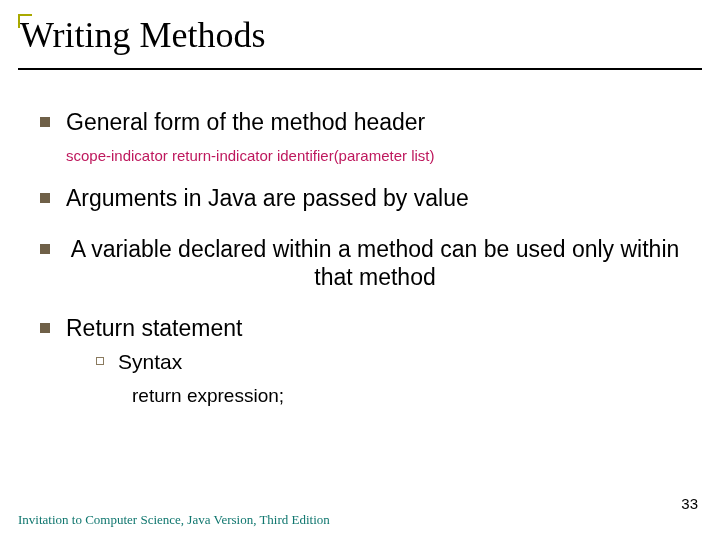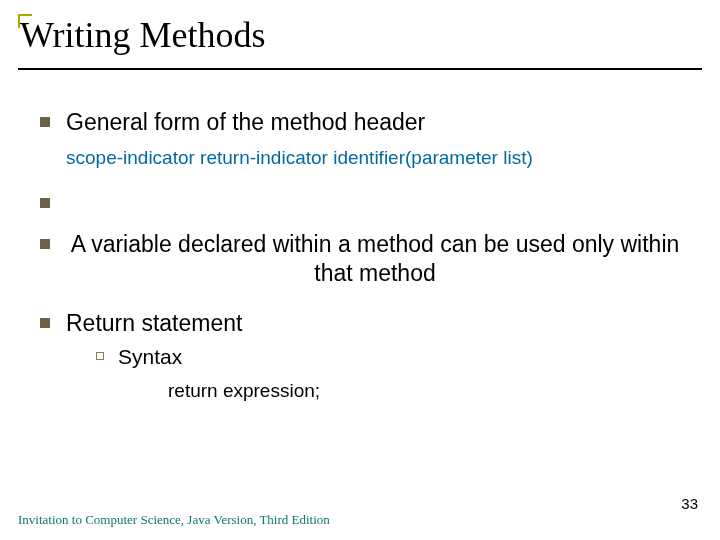--- a/index.html
+++ b/index.html
@@ -77,36 +77,36 @@
     flex: 0 0 auto;
     margin-top: 8px;
     margin-right: 14px;
   }
   .bullet-text {
     font-size: 23px;
     color: #000;
     line-height: 1.25;
   }
   .sub-text {
-    font-size: 19px;
-    color: #0369a1;
+    font-size: 15px;
+    color: #be185d;
     margin-left: 26px;
     margin-top: 4px;
     margin-bottom: 20px;
     font-family: Arial, Helvetica, sans-serif;
   }
   .nested {
     margin-left: 56px;
   }
   .nested .bullet-text {
     font-size: 21px;
   }
   .nested-sub {
     font-size: 19px;
-    margin-left: 72px;
+    margin-left: 36px;
     margin-top: 6px;
     margin-bottom: 10px;
     font-family: Arial, Helvetica, sans-serif;
   }
   .gap-lg { margin-bottom: 22px; }
   .gap-md { margin-bottom: 6px; }
   .footer {
     position: absolute;
     left: 18px;
     bottom: 12px;
@@ -137,20 +137,21 @@
   <div class="content">
 
     <div class="bullet-row">
       <div class="bullet-square"></div>
       <div class="bullet-text">General form of the method header</div>
     </div>
     <div class="sub-text">scope-indicator return-indicator identifier(parameter list)</div>
 
     <div class="bullet-row gap-lg">
       <div class="bullet-square"></div>
+      <div class="bullet-text">Arguments in Java are passed by value</div>
     </div>
 
     <div class="bullet-row gap-lg">
       <div class="bullet-square"></div>
       <div class="bullet-text">A variable declared within a method can be used only within that method</div>
     </div>
 
     <div class="bullet-row gap-md">
       <div class="bullet-square"></div>
       <div class="bullet-text">Return statement</div>

